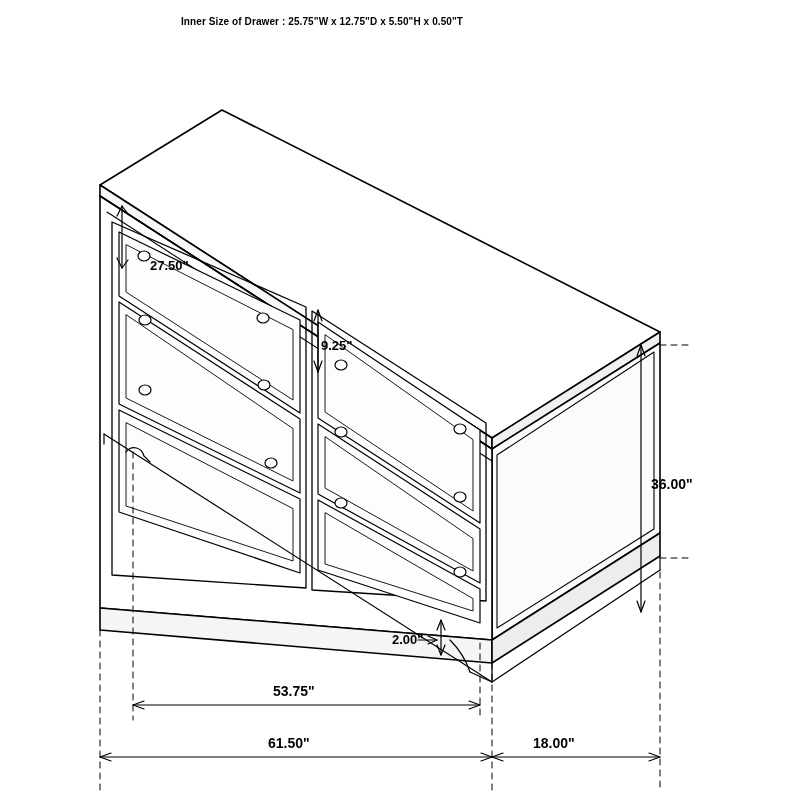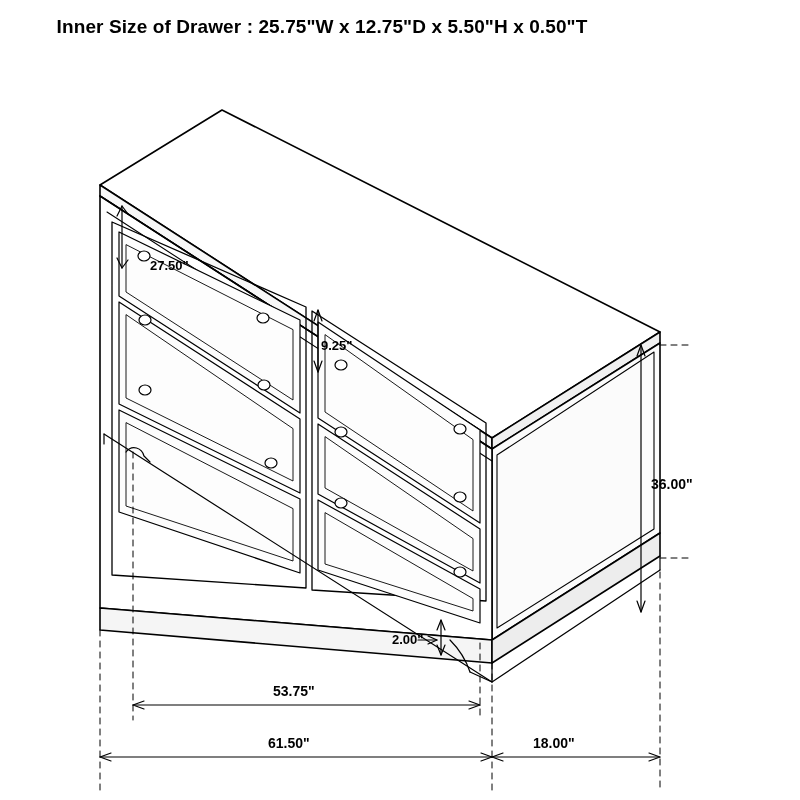--- a/index.html
+++ b/index.html
@@ -19,21 +19,21 @@
     position: relative;
     width: 800px;
     height: 800px;
   }
   .title {
     position: absolute;
     top: 16px;
     left: 0;
     width: 644px;
     text-align: center;
-    font-size: 19px;
+    font-size: 10px;
     font-weight: bold;
     letter-spacing: 0.1px;
   }
   svg.drawing {
     position: absolute;
     left: 0;
     top: 0;
     width: 800px;
     height: 800px;
   }

